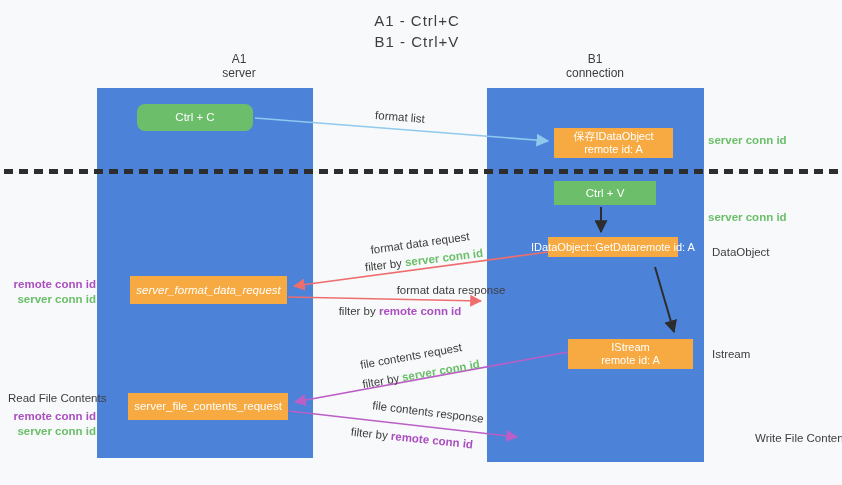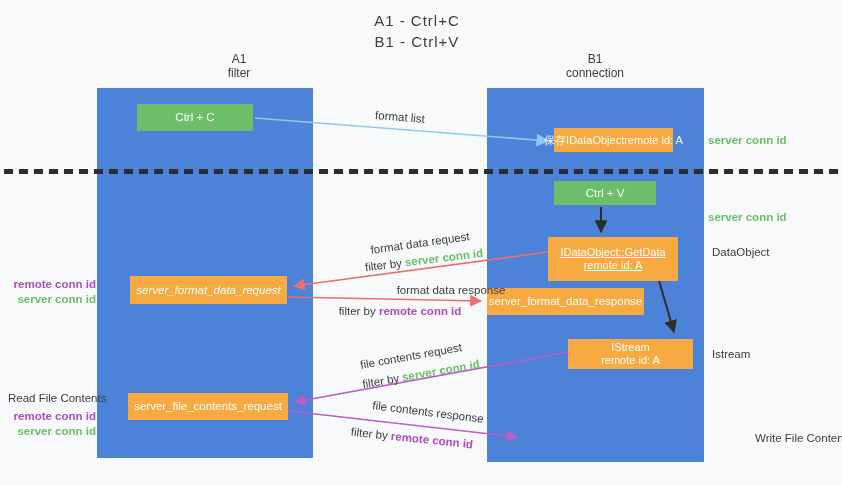--- a/index.html
+++ b/index.html
@@ -49,21 +49,21 @@
 
 <div class="canvas">
 
   <div class="abs title">
     <div>A1 - Ctrl+C</div>
     <div>B1 - Ctrl+V</div>
   </div>
 
   <div class="abs lane-header" style="left:195px; top:52px;margin-left:44px;">
     <div>A1</div>
-    <div>filter</div>
+    <div>server</div>
   </div>
   <div class="abs lane-header" style="left:595px; top:52px;">
     <div>B1</div>
     <div>connection</div>
   </div>
 
   <div class="abs lane lane-a"></div>
   <div class="abs lane lane-b"></div>
 
   <div class="abs dashed-divider"></div>
@@ -85,37 +85,36 @@
     </defs>
     <line x1="255" y1="118" x2="548" y2="141" stroke="#90c9ee" stroke-width="1.6" marker-end="url(#m-blue)"></line>
     <line x1="601" y1="207" x2="601" y2="232" stroke="#2d2d2d" stroke-width="2" marker-end="url(#m-black)"></line>
     <line x1="655" y1="267" x2="674" y2="332" stroke="#2d2d2d" stroke-width="2" marker-end="url(#m-black)"></line>
     <line x1="548" y1="252" x2="294" y2="286" stroke="#ee6e6e" stroke-width="1.6" marker-end="url(#m-red)"></line>
     <line x1="288" y1="297" x2="481" y2="301" stroke="#ee6e6e" stroke-width="1.6" marker-end="url(#m-red)"></line>
     <line x1="568" y1="352" x2="295" y2="402" stroke="#bb5ec7" stroke-width="1.6" marker-end="url(#m-purple)"></line>
     <line x1="289" y1="411" x2="517" y2="437" stroke="#bb5ec7" stroke-width="1.6" marker-end="url(#m-purple)"></line>
   </svg>
 
-  <div class="abs node green" style="left:137px; top:104px; width:116px; height:27px;">Ctrl + C</div>
+  <div class="abs node green" style="left:137px; top:104px; width:116px; height:27px;border-radius:8px;">Ctrl + C</div>
 
-  <div class="abs node orange" style="left:554px; top:128px; width:119px; height:24px; flex-direction:row; font-size:11px;">
+  <div class="abs node orange" style="left:554px; top:128px; width:119px; height:30px; flex-direction:column; font-size:11px;">
     <div>保存IDataObject</div>
     <div>remote id: A</div>
   </div>
 
   <div class="abs node green" style="left:554px; top:181px; width:102px; height:24px;">Ctrl + V</div>
 
-  <div class="abs node orange" style="left:548px; top:237px; width:130px; height:44px; flex-direction:column; font-size:11px;text-decoration:underline;">
+  <div class="abs node orange" style="left:548px; top:237px; width:130px; height:20px; flex-direction:row; font-size:11px;">
     <div>IDataObject::GetData</div>
     <div>remote id: A</div>
   </div>
 
   <div class="abs node orange" style="left:130px; top:276px; width:157px; height:28px;font-style:italic;">server_format_data_request</div>
 
-  <div class="abs node orange" style="left:487px; top:288px; width:157px; height:27px;">server_format_data_response</div>
 
   <div class="abs node orange" style="left:568px; top:339px; width:125px; height:30px; flex-direction:column; font-size:11px;">
     <div>IStream</div>
     <div>remote id: A</div>
   </div>
 
   <div class="abs node orange" style="left:128px; top:393px; width:160px; height:27px;">server_file_contents_request</div>
 
 
   <div class="abs edge-label" style="left:400px; top:117px; transform:translate(-50%,-50%) rotate(4.5deg);">format list</div>

